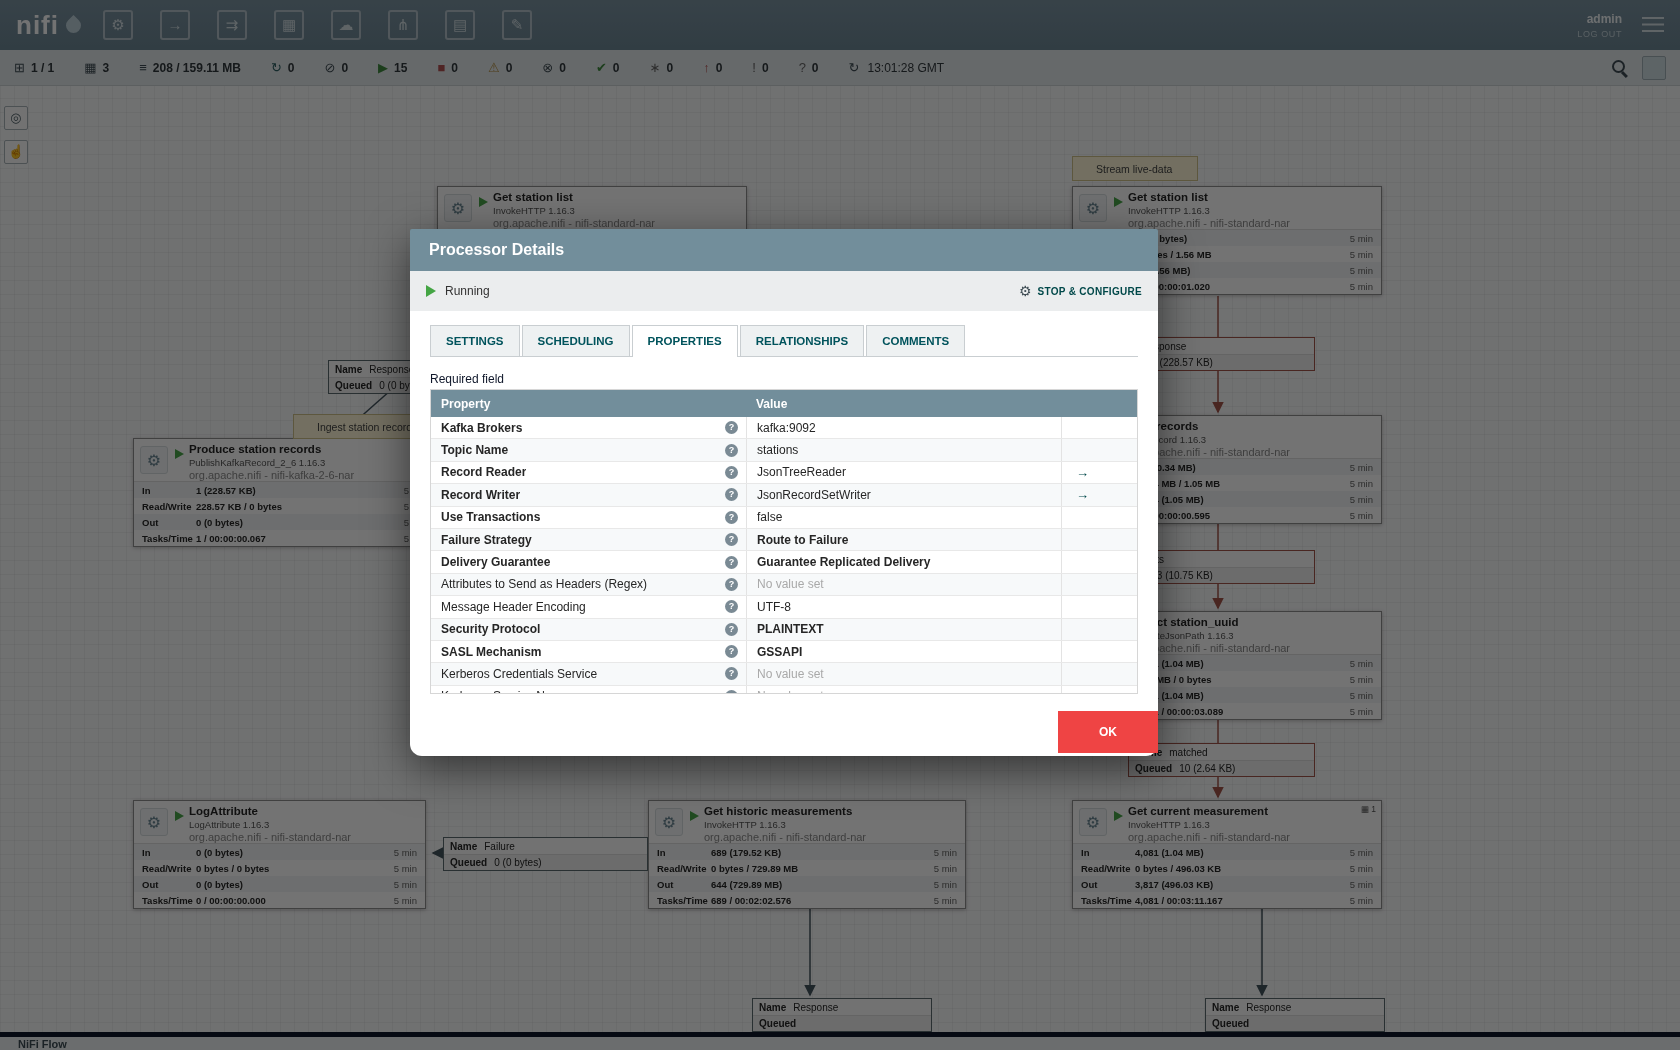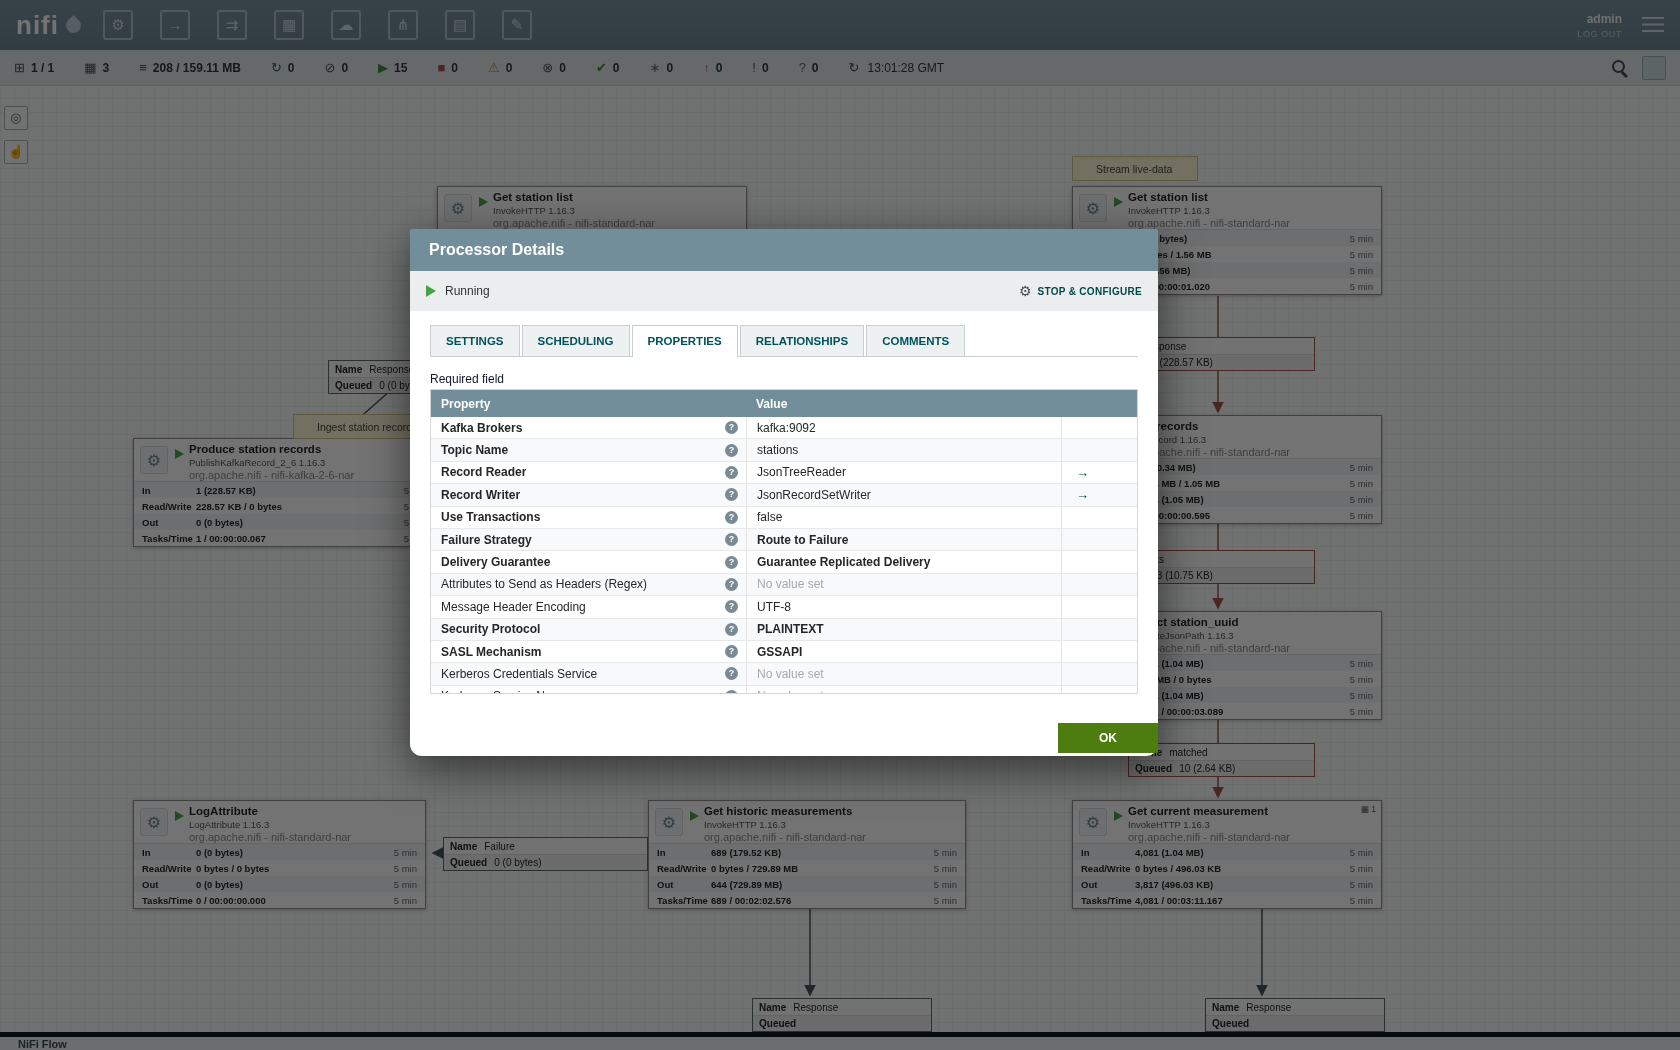--- a/index.html
+++ b/index.html
@@ -107,21 +107,21 @@
   .c1 .pname{color:#262626;white-space:nowrap;overflow:hidden}
   .c1.req .pname{font-weight:bold}
   .help{margin-left:auto;width:13px;height:13px;border-radius:50%;background:#7a8a94;color:#fff;font-size:9px;
     font-weight:bold;text-align:center;line-height:13px;flex:none;cursor:pointer}
   .c2{width:315px;height:100%;display:flex;align-items:center;padding-left:10px;border-left:1px solid #e3e3e3}
   .c2 .pval{color:#262626;white-space:nowrap}
   .c2 .pval.bold{font-weight:bold}
   .c2 .pval.unset{color:#a9a9a9}
   .c3{flex:1;height:100%;display:flex;align-items:center;padding-left:14px;border-left:1px solid #e3e3e3}
   .goto{color:#004849;font-weight:bold;font-size:13px;cursor:pointer}
-  .m-ok{position:absolute;right:0;bottom:3px;width:100px;height:30px;background:#4d7c0f;color:#fff;
+  .m-ok{position:absolute;right:0;bottom:3px;width:100px;height:42px;background:#ef4444;color:#fff;
     font-weight:bold;font-size:12px;border:none;font-family:inherit;cursor:pointer}
 </style>
 </head>
 <body>
 
 <div class="canvas">
   <svg id="wires" width="1680" height="1050">
     <defs>
       <marker id="arr-dark" markerWidth="9" markerHeight="9" refX="7" refY="4" orient="auto">
         <path d="M0,0 L8,4 L0,8 z" fill="#44555e"></path>

